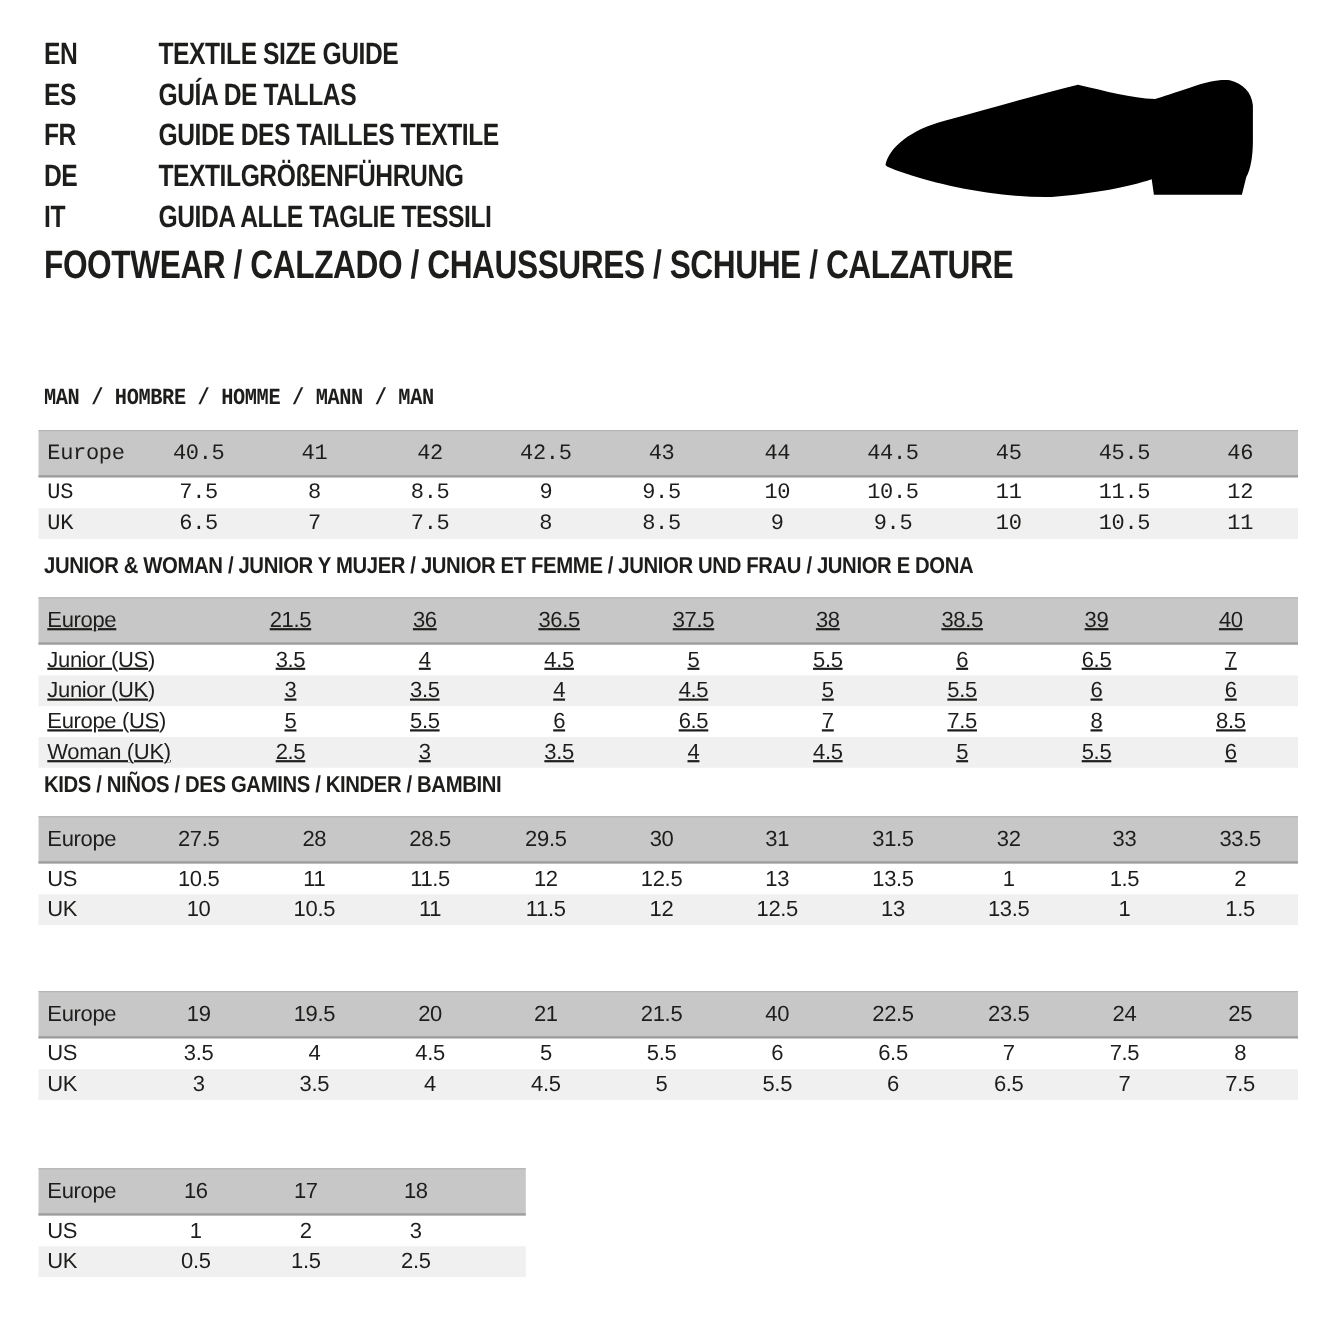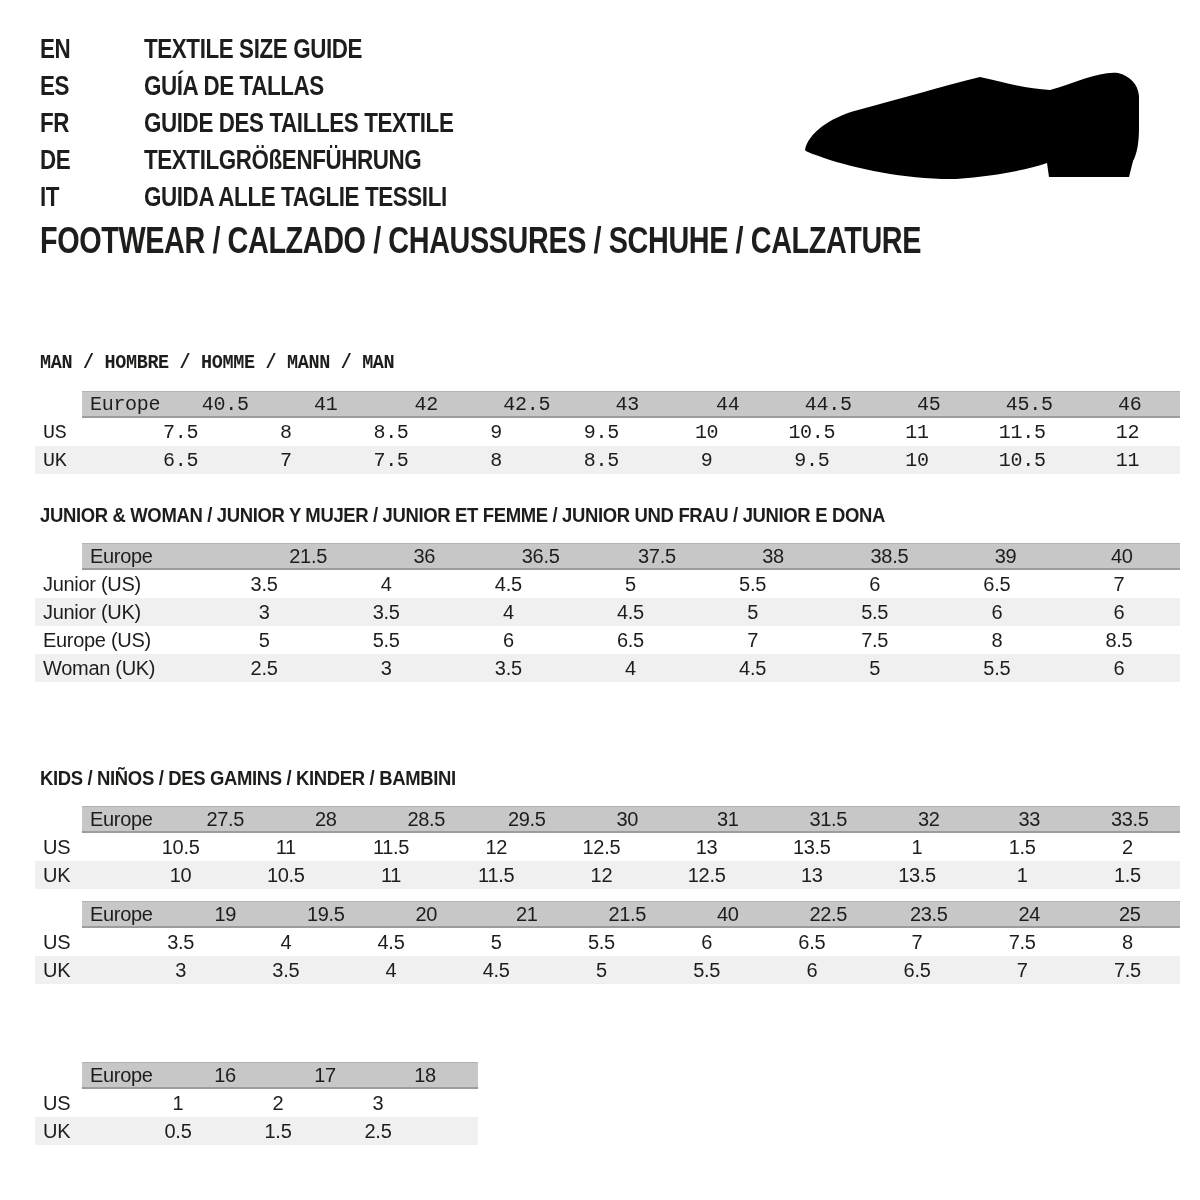--- a/index.html
+++ b/index.html
@@ -37,34 +37,33 @@
   .section-title {
     font-weight: bold; font-size: 21px; letter-spacing: -0.4px;
     height: 22px; line-height: 22px; margin-left: 5px;
   }
   .size-table { margin-top: 17px; width: 1145px; font-size: 20px; letter-spacing: -0.3px; }
   .trow { display: flex; align-items: center; height: 28px; box-sizing: border-box; }
   .trow.thead {
     background: var(--header-bg, #c7c7c7);
     border-top: 1px solid var(--header-border-top, #b3b3b3);
     border-bottom: 2px solid var(--header-border-bottom, #9c9c9c);
-    height: 27px;
-    margin-left: 47px;
+    height: 43px;
   }
-  .trow.alt { background: var(--row-alt-bg, #f0f0f0); }
+  .trow.alt { background: var(--row-alt-bg, #f0f0f0); justify-content: flex-end; }
   .cell { display: block; }
   .cell.label { flex: 0 0 85px; padding-left: 8px; white-space: nowrap; }
   .cell.val { flex: 1 1 0; text-align: center; }
   .cell.spacer { flex: 1 1 0; }
 
   .section-junior .cell.label { flex: 0 0 160px; }
 
   .section-man      { top: 352px; font-family: Liberation Mono, monospace; }
-  .section-junior   { top: 504px; }
-  .section-kids     { top: 767px; }
+  .section-junior   { top: 504px; text-decoration: underline; }
+  .section-kids     { top: 703px; }
   .section-children { top: 884px; }
   .section-babies   { top: 1045px; }
 
   .section-babies .size-table { width: 443px; }
   .section-babies .cell.val { flex: 0 0 100px; }
 </style>
 </head>
 <body>
 
 <div id="page" style="--bg: #ffffff; --text: #1d1d1b; --header-bg: #c7c7c7; --header-border-top: #b3b3b3; --header-border-bottom: #9c9c9c; --row-alt-bg: #f0f0f0; --shoe: #000000;">

